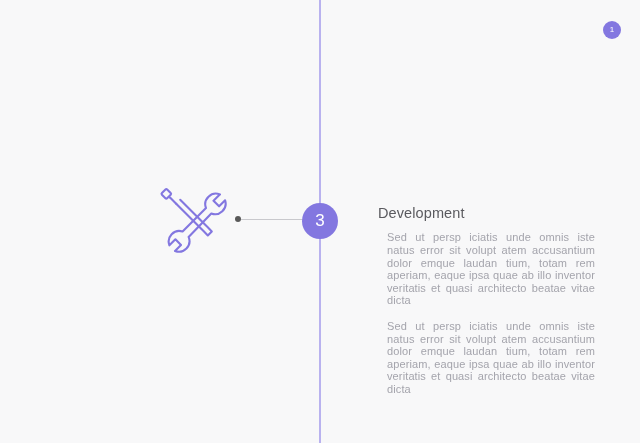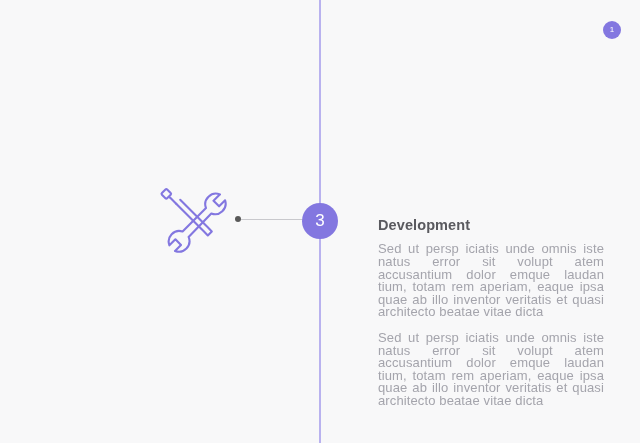--- a/index.html
+++ b/index.html
@@ -100,32 +100,32 @@
 
   
   .content {
     position: absolute;
     left: 378px;
     top: 205px;
     width: 226px;
   }
   .content-title {
     font-size: 14.5px;
-    font-weight: 700;
+    font-weight: 400;
     color: #5a5a5f;
     letter-spacing: 0.1px;
-    margin: 12px 0 9px 0;
+    margin: 0 0 9px 0;
     line-height: 1.2;
   }
   .content-para {
-    font-size: 13px;
+    font-size: 11px;
     line-height: 12.6px;
     color: #a4a4ac;
     text-align: justify;
-    margin: 0;
+    margin: 9px;
     letter-spacing: 0.12px;
   }
   .content-para + .content-para {
     margin-top: 13px;
   }
 </style>
 </head>
 <body>
 
 <div id="slide">

